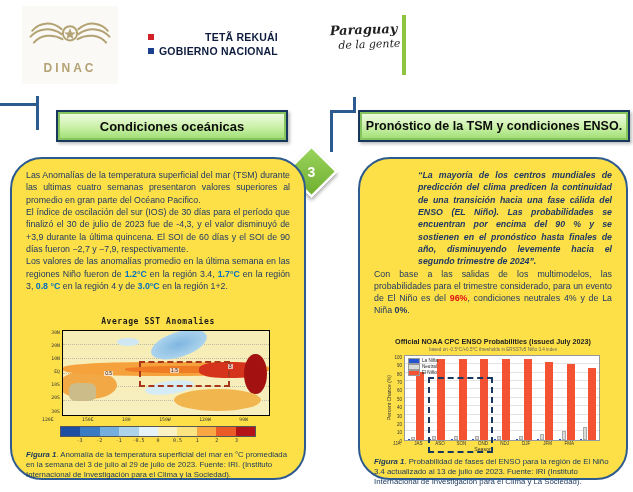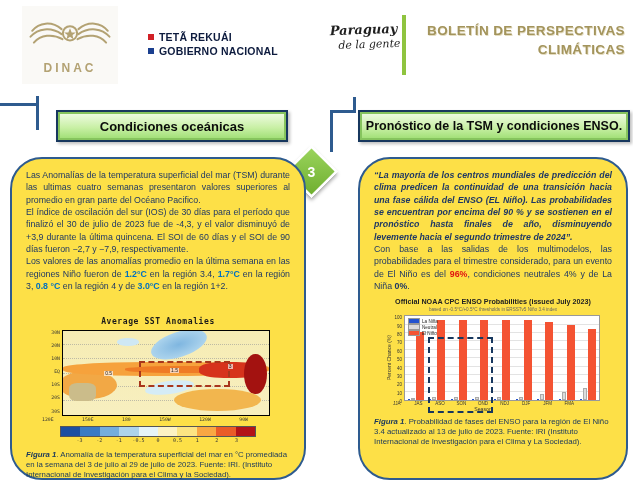--- a/index.html
+++ b/index.html
@@ -4,21 +4,21 @@
 <style>
   html,body{margin:0;padding:0;background:#fff;}
   .page{position:relative;width:633px;height:492px;background:#fff;overflow:hidden;
         font-family:"Liberation Sans",sans-serif;}
 
   
   .hdr-logo{position:absolute;left:22px;top:6px;width:96px;height:78px;background:#faf9f6;
             display:flex;flex-direction:column;align-items:center;justify-content:center;}
   .hdr-logo .dinac-label{font-size:12px;font-weight:bold;letter-spacing:3px;color:#b3a273;margin-top:2px;}
   .gov{position:absolute;left:148px;top:30px;}
-  .gov-row{display:flex;align-items:center;height:14px;}
+  .gov-row{display:flex;align-items:center;height:14px;justify-content:space-between;}
   .gov-sq{width:6px;height:6px;margin-right:5px;}
   .gov-sq.red{background:#d12026;} .gov-sq.blue{background:#1b3f8f;}
   .gov-row span{font-size:10.5px;font-weight:bold;color:#0d1b3e;letter-spacing:.2px;}
   .slogan{position:absolute;left:330px;top:22px;font-family:"DejaVu Serif",serif;
           font-style:italic;color:#1f1f1f;transform:rotate(-2deg);line-height:15px;}
   .slogan .l1{font-size:13px;font-weight:bold;}
   .slogan .l2{font-size:11px;margin-left:8px;}
   .hdr-divider{position:absolute;left:402px;top:15px;width:4px;height:60px;background:#8fc43f;}
   .hdr-title{position:absolute;right:8px;top:21px;width:215px;text-align:right;
              font-size:13.5px;font-weight:bold;color:#a3945c;line-height:19px;letter-spacing:.4px;
@@ -43,21 +43,21 @@
 
   
   .panel{position:absolute;top:157px;height:323px;border:2px solid #2e5b8f;border-radius:32px;
          background:#fde047;box-sizing:border-box;padding:10px 14px;}
   .panel.left{left:10px;width:296px;}
   .panel.right{left:358px;width:270px;}
   .body-text{font-size:8.8px;line-height:1.4;color:#1f3864;text-align:justify;}
   .seg-normal{} .seg-bold{font-weight:bold;}
   .seg-blue-bold{font-weight:bold;color:#0070c0;}
   .seg-red-bold{font-weight:bold;color:#e01212;}
-  .quote-text{font-style:italic;font-weight:bold;}
+  .quote-text{font-style:italic;font-weight:bold;margin-left:44px;}
 
   
   .fig1{margin-top:25px;}
   .fig1-title{text-align:center;font-family:"DejaVu Sans Mono",monospace;font-weight:bold;
               font-size:8px;line-height:9.5px;color:#1a1a1a;letter-spacing:.6px;}
   .map-row{display:flex;justify-content:center;margin-top:3px;}
   .map-ylab{display:flex;flex-direction:column;justify-content:space-between;width:16px;height:84px;
             font-family:"DejaVu Sans Mono",monospace;font-size:4.8px;color:#333;text-align:right;
             padding-right:2px;box-sizing:border-box;}
   .map{position:relative;width:206px;height:84px;border:1px solid #000;overflow:hidden;
@@ -72,21 +72,21 @@
   .cbar-wrap{width:196px;margin:4px auto 0 auto;position:relative;}
   .cbar{display:flex;height:9px;border:1px solid #555;}
   .cbar div{flex:1;}
   .cbar-ticks{position:relative;height:8px;font-family:"DejaVu Sans Mono",monospace;
               font-size:5px;color:#333;}
   .cbar-ticks span{position:absolute;transform:translateX(-50%);}
   .caption{margin-top:5px;font-size:7.8px;line-height:1.3;color:#17365d;text-align:left;}
   .caption b{font-style:italic;}
 
   
-  .fig2{margin-top:5px;}
+  .fig2{margin-top:20px;}
   .chart-title{text-align:center;font-size:7.2px;font-weight:bold;color:#222;}
   .chart-sub{text-align:center;font-size:4.6px;color:#666;margin-top:1px;}
   .chart-area{display:flex;justify-content:center;margin-top:3px;}
   .chart-ylabel{writing-mode:vertical-rl;transform:rotate(180deg);font-size:5px;color:#333;
                 text-align:center;height:84px;}
   .chart-yticks{position:relative;width:12px;height:84px;font-size:4.5px;color:#333;}
   .chart-yticks span{position:absolute;right:2px;transform:translateY(50%);}
   .plot{position:relative;width:194px;height:84px;border:1px solid #999;background:#fff;}
   .gridline{position:absolute;left:0;right:0;border-top:1px solid #e3e3e3;}
   .bars{position:absolute;left:0;right:0;bottom:0;top:0;display:flex;}
@@ -135,24 +135,20 @@
     </div>
   </div>
 
   <div class="slogan">
     <div class="l1">Paraguay</div>
     <div class="l2">de la gente</div>
   </div>
 
   <div class="hdr-divider"></div>
 
-  <div class="hdr-title">
-    <div>BOLETÍN DE PERSPECTIVAS</div>
-    <div>CLIMÁTICAS</div>
-  </div>
 
   <div class="brk" style="left:0;top:103px;width:38px;height:3px;"></div>
   <div class="brk" style="left:36px;top:96px;width:3px;height:34px;"></div>
   <div class="brk" style="left:330px;top:110px;width:26px;height:3px;"></div>
   <div class="brk" style="left:330px;top:110px;width:3px;height:42px;"></div>
   <div class="brk" style="left:353px;top:97px;width:3px;height:16px;"></div>
 
   <div class="diamond">
     <span>3</span>
   </div>

